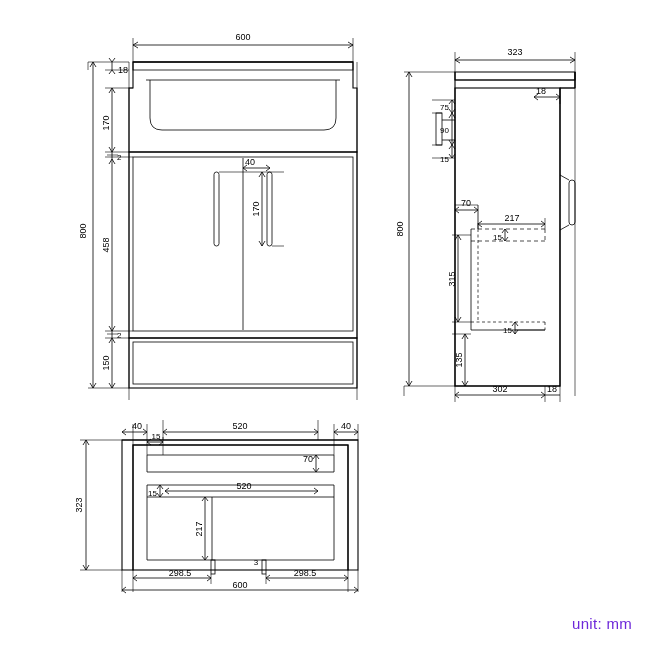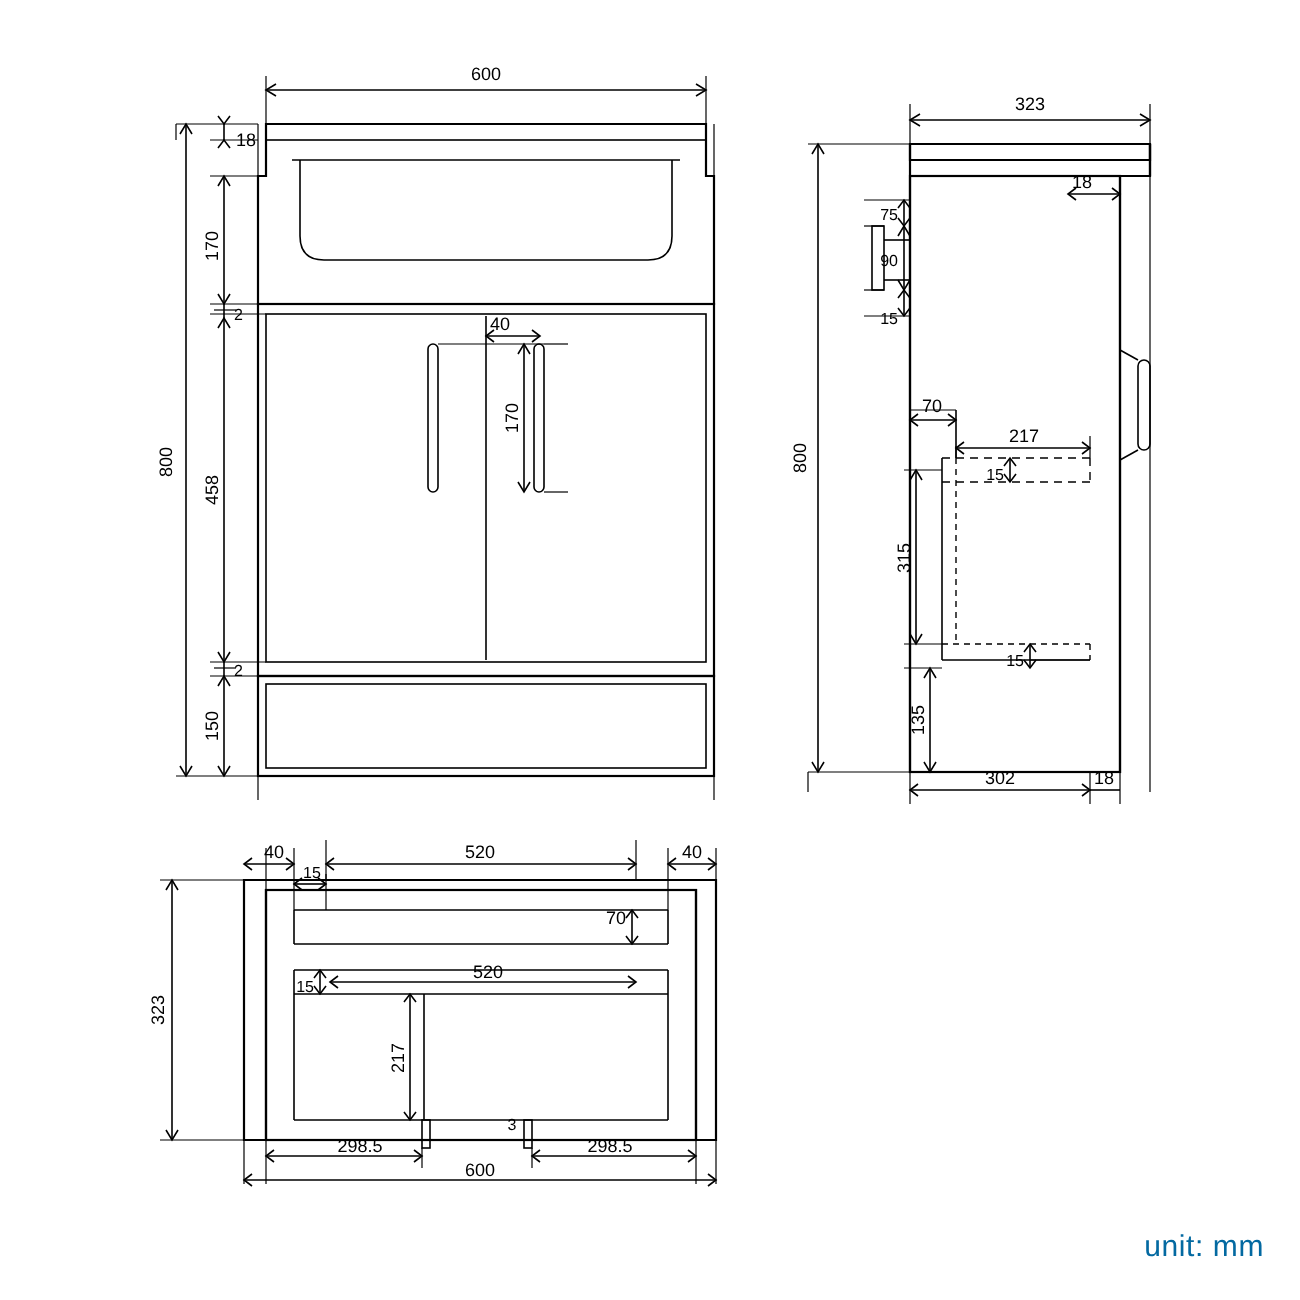--- a/index.html
+++ b/index.html
@@ -26,21 +26,21 @@
     top: 0;
     width: 650px;
     height: 650px;
   }
   .unit-label {
     position: absolute;
     right: 18px;
     bottom: 18px;
     font-size: 15px;
     font-family: "Liberation Sans", sans-serif;
-    color: #0369a1;
+    color: #6d28d9;
     letter-spacing: 0.3px;
   }
   text {
     font-family: "Liberation Sans", sans-serif;
     fill: #000000;
   }
   .dim-txt { font-size: 9px; }
   .dim-txt-sm { font-size: 8px; }
   .ln { stroke: #000000; fill: none; }
   .thin { stroke-width: 0.8; }

